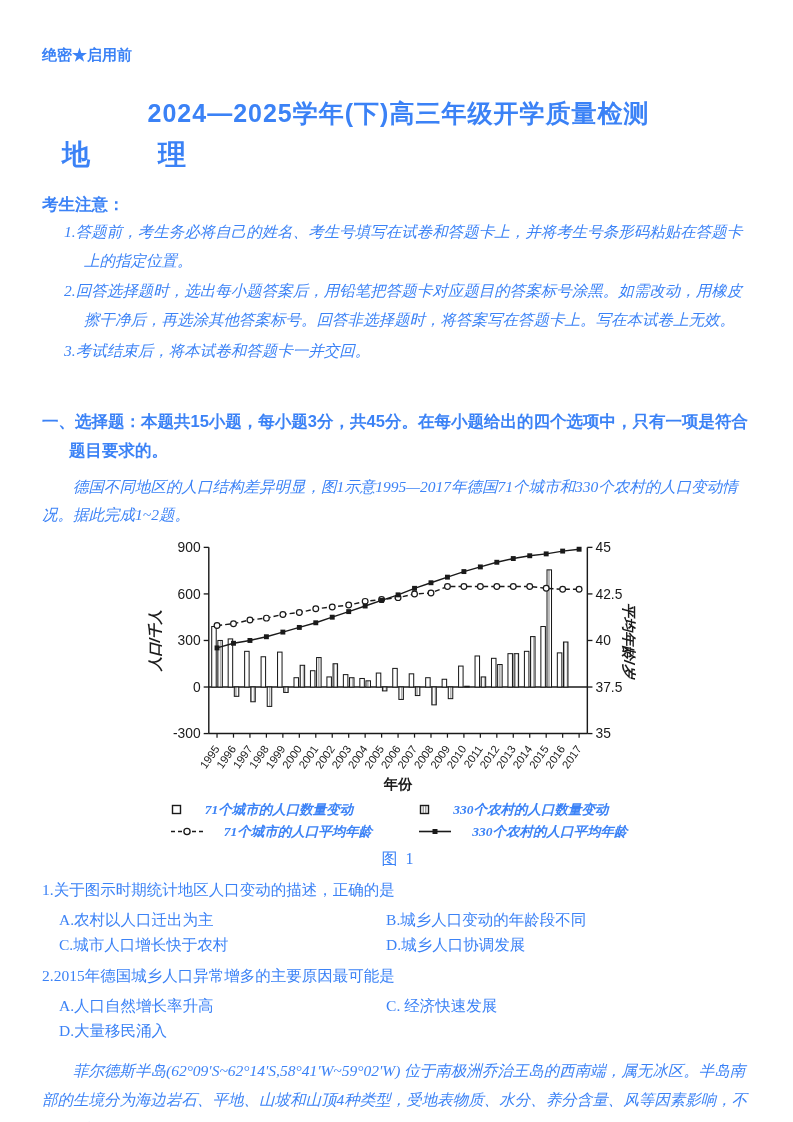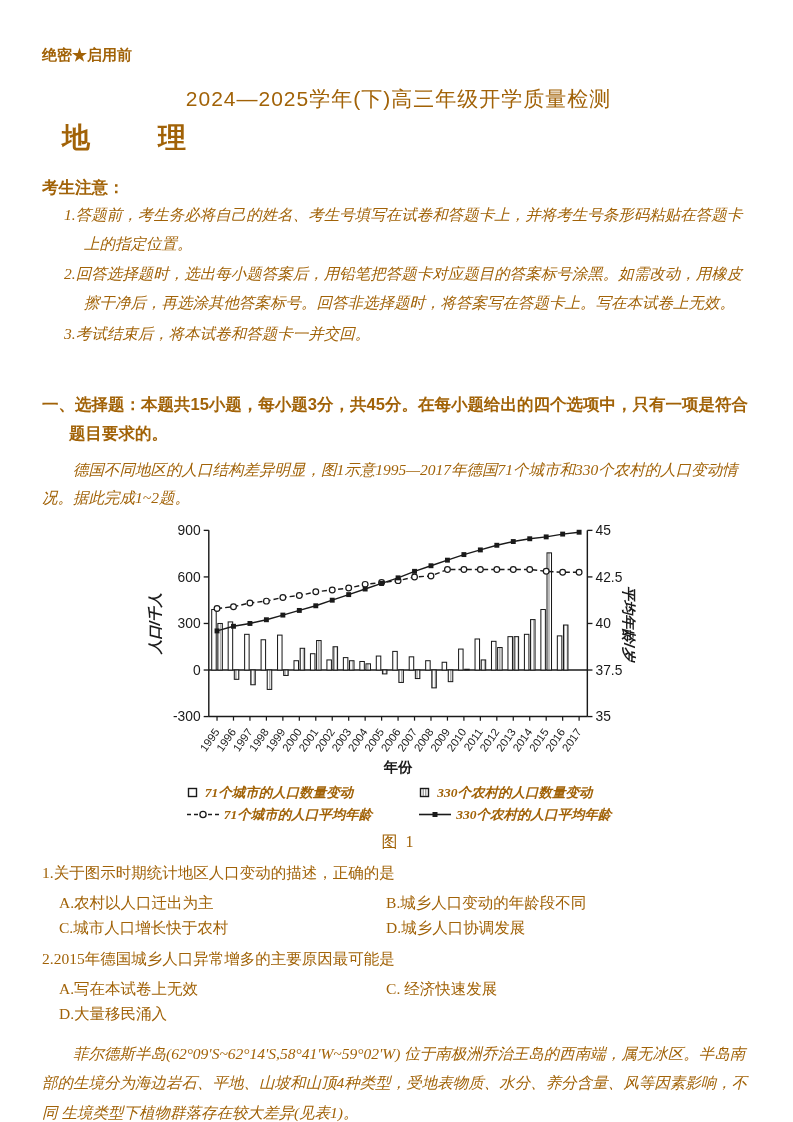--- a/index.html
+++ b/index.html
@@ -3,35 +3,35 @@
 <meta charset="utf-8">
 <style>
   html,body{margin:0;padding:0;background:#ffffff;}
   .page{
     position:relative;
     width:793px;
     height:1122px;
     box-sizing:border-box;
     padding:46px 38px 0 42px;
     background:#fff;
-    color:#a16207;
+    color:#3b82f6;
     font-family:"Liberation Serif", serif;
     overflow:hidden;
   }
   .classification{
     font-family:"Liberation Sans", sans-serif;
     font-weight:bold;
     font-size:15px;
   }
   .title1{
-    margin-top:20px;
+    margin-top:32px;
     text-align:center;
     font-family:"Liberation Sans", sans-serif;
-    font-weight:normal;
-    font-size:21px;
+    font-weight:bold;
+    font-size:25px;
     letter-spacing:1px;
   }
   .title2{
     margin-top:6px;
     text-align:left;
     font-family:"Liberation Serif", serif;
     font-weight:bold;
     font-size:28px;
     letter-spacing:20px;
     text-indent:20px;
@@ -71,21 +71,21 @@
     display:grid;
     grid-template-columns:auto auto;
     column-gap:46px;
     row-gap:4px;
     justify-content:center;
     margin-top:0;
     font-weight:bold;
     font-style:italic;
     font-size:13.5px;
   }
-  .lg-item{display:flex;align-items:center;gap:4px;white-space:nowrap;}
+  .lg-item{display:flex;align-items:center;gap:20px;white-space:nowrap;}
   .fig-caption{
     text-align:center;
     font-weight:normal;
     font-size:16px;
     margin-top:8px;
     letter-spacing:2px;
   }
   .q-stem{
     margin-top:10px;
     font-size:15.5px;
@@ -342,21 +342,21 @@
       <span>A.农村以人口迁出为主</span>
       <span>B.城乡人口变动的年龄段不同</span>
       <span>C.城市人口增长快于农村</span>
       <span>D.城乡人口协调发展</span>
     </div>
   </div>
 
   <div>
     <div class="q-stem">2.2015年德国城乡人口异常增多的主要原因最可能是</div>
     <div class="q-options">
-      <span>A.写在本试卷上无效</span>
+      <span>A.人口自然增长率升高</span>
       <span>C. 经济快速发展</span>
       <span>D.大量移民涌入</span>
     </div>
   </div>
 
   <div class="passage2">
     <span>菲尔德斯半岛(62°09'S~62°14'S,58°41'W~59°02'W) 位于南极洲乔治王岛的西南端，属无冰区。半岛南部的生境分为海边岩石、平地、山坡和山顶4种类型，受地表物质、水分、养分含量、风等因素影响，不同 生境类型下植物群落存在较大差异(见表1)。</span>
   </div>
 
 </div>

